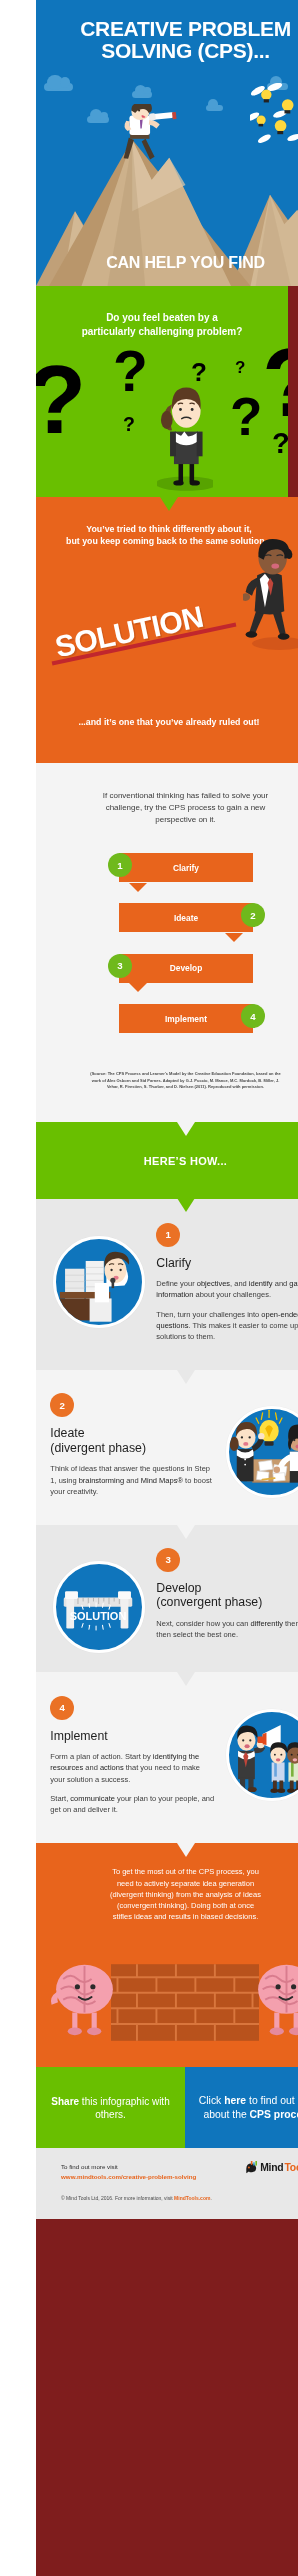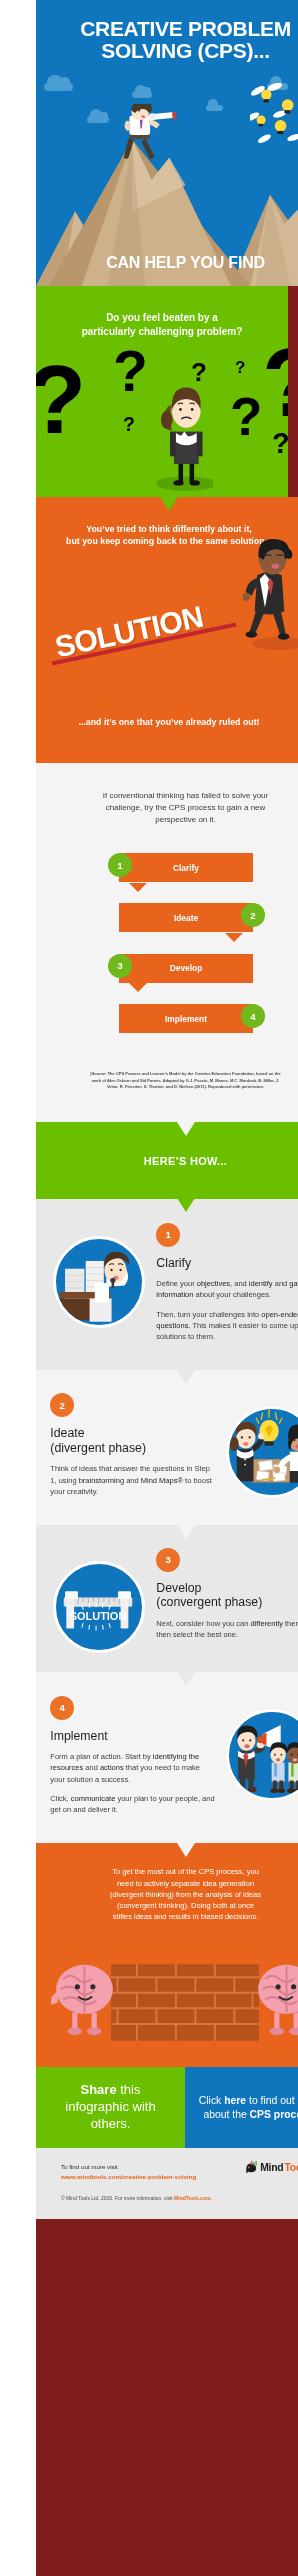--- a/index.html
+++ b/index.html
@@ -337,21 +337,21 @@
   
   .cta { display: flex; width: 299px; height: 81px; }
   .cta-left {
     flex: 0 0 149px;
     background: #69bf00;
     color: #ffffff;
     display: flex;
     align-items: center;
     justify-content: center;
     text-align: center;
-    font-size: 13px;
+    font-size: 10px;
     line-height: 1.3;
     padding: 0 14.3px;
   }
   .cta-right {
     flex: 1 1 auto;
     background: #0f75bc;
     color: #ffffff;
     display: flex;
     align-items: center;
     justify-content: center;
@@ -784,21 +784,21 @@
               <circle cx="107" cy="66" r="1.5" fill="#1c1c1c"></circle>
             <ellipse cx="102" cy="74" rx="3.5" ry="2.5" fill="#f0a9b2"></ellipse>
           </g>
         </svg>
       </div>
     </div>
     <div class="detail-body">
       <div class="badge-num">4</div>
       <div class="detail-title">Implement</div>
       <p class="detail-p"><span>Form a plan of action. Start by </span><b>identifying the resources</b><span> and </span><b>actions</b><span> that you need to make your solution a success.</span></p>
-      <p class="detail-p"><span>Click, </span><b>communicate</b><span> your plan to your people, and get on and deliver it.</span></p>
+      <p class="detail-p"><span>Start, </span><b>communicate</b><span> your plan to your people, and get on and deliver it.</span></p>
     </div>
   </section>
 
   <section class="closing">
     <div class="notch-top" style="border-top:14.3px solid #f4f4f4"></div>
     <div class="closing-text">
       <div>To get the most out of the CPS process, you</div>
       <div>need to actively separate idea generation</div>
       <div>(divergent thinking) from the analysis of ideas</div>
       <div>(convergent thinking). Doing both at once</div>

